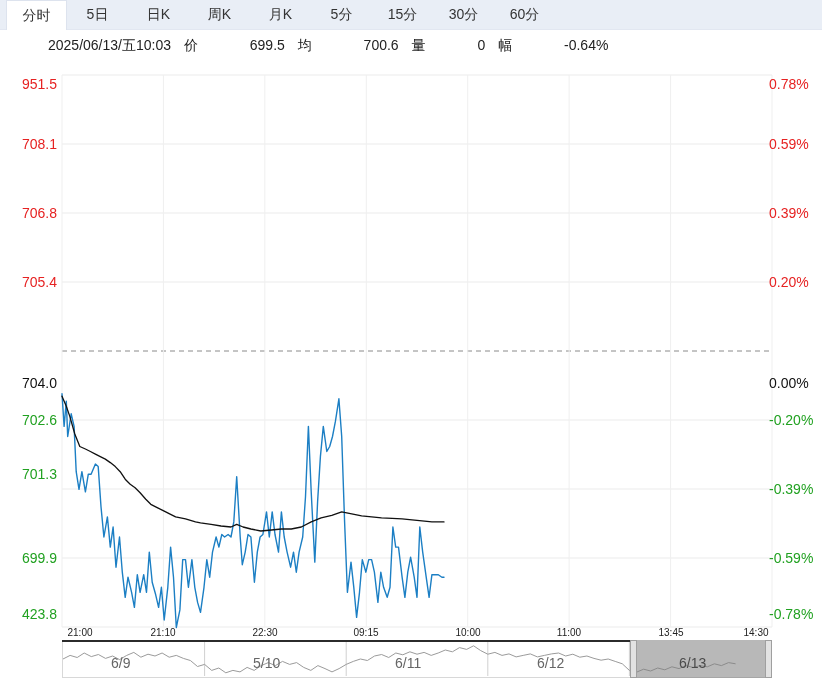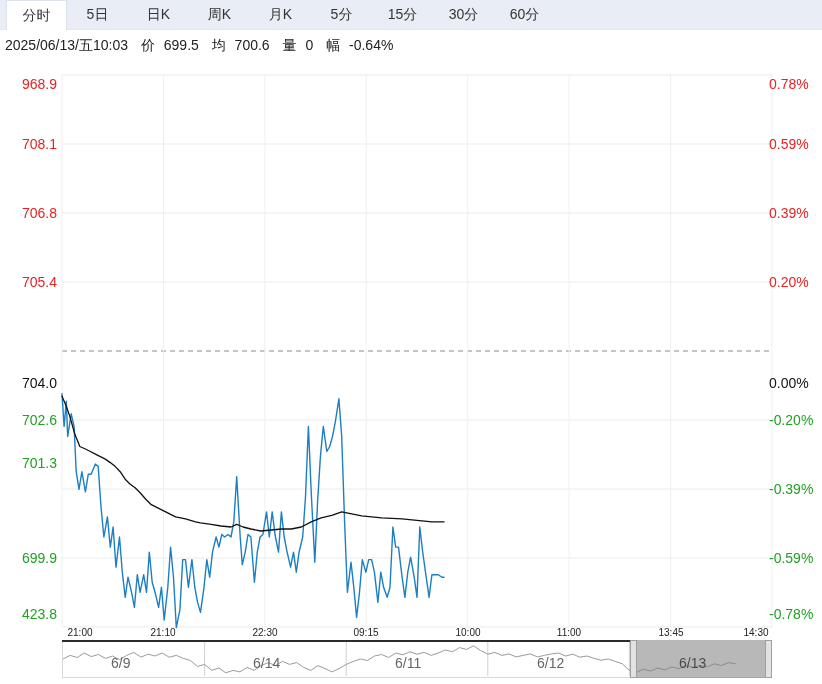--- a/index.html
+++ b/index.html
@@ -5,21 +5,21 @@
   html,body{margin:0;padding:0;}
   body{width:822px;height:684px;position:relative;overflow:hidden;background:#fff;
        font-family:"Liberation Sans","DejaVu Sans",sans-serif;}
   
   .tabbar{position:absolute;left:0;top:0;width:822px;height:30px;background:#e9eef6;
           border-bottom:1px solid #e2e7f1;display:flex;padding-left:6px;box-sizing:border-box;}
   .tab{width:61px;height:30px;line-height:29px;text-align:center;font-size:14px;color:#333;cursor:pointer;}
   .tab.active{background:#fff;border:1px solid #dde3ee;border-bottom:none;box-sizing:border-box;}
   
   .infobar{position:absolute;left:5px;top:31px;height:28px;line-height:28px;font-size:14px;color:#222;white-space:nowrap;}
-  .infobar .grp{margin-right:9px;}
+  .infobar .grp{margin-right:9px;margin-left:43px;}
   .infobar .lbl{margin-right:5px;}
   
   .ylab{position:absolute;font-size:14px;line-height:16px;}
   .ylab.left{left:4px;width:53px;text-align:right;}
   .ylab.right{left:769px;width:60px;text-align:left;}
   .pos{color:#e62222;}
   .neg{color:#21a121;}
   .flat{color:#111;margin-top:32px;}
   .xlab{position:absolute;top:627px;width:46px;text-align:center;font-size:10px;color:#222;}
   
@@ -74,27 +74,27 @@
     <line x1="264.8571428571429" y1="75" x2="264.8571428571429" y2="627" stroke="#efefef" stroke-width="1"></line>
     <line x1="366.2857142857143" y1="75" x2="366.2857142857143" y2="627" stroke="#efefef" stroke-width="1"></line>
     <line x1="467.7142857142857" y1="75" x2="467.7142857142857" y2="627" stroke="#efefef" stroke-width="1"></line>
     <line x1="569.1428571428571" y1="75" x2="569.1428571428571" y2="627" stroke="#efefef" stroke-width="1"></line>
     <line x1="670.5714285714286" y1="75" x2="670.5714285714286" y2="627" stroke="#efefef" stroke-width="1"></line>
     <line x1="772" y1="75" x2="772" y2="627" stroke="#efefef" stroke-width="1"></line>
     <path d="M62.0 393.7 L64.1 426.4 L66.3 401.3 L67.7 436.5 L71.2 413.8 L74.1 426.4 L76.2 471.7 L79.0 489.3 L81.9 471.7 L85.4 491.8 L88.3 474.2 L91.1 474.2 L95.4 464.1 L98.2 466.6 L101.0 506.8 L103.9 537.0 L107.4 516.9 L110.3 547.1 L113.1 527.0 L116.0 567.2 L119.5 537.0 L122.3 572.2 L125.2 597.3 L128.0 577.2 L131.6 592.3 L134.4 607.4 L137.3 574.7 L140.1 592.3 L143.7 574.7 L146.5 592.3 L149.3 552.1 L152.2 582.3 L155.7 594.8 L158.6 607.4 L161.4 587.3 L164.2 620.0 L167.8 587.3 L170.6 547.1 L173.5 577.2 L176.3 627.5 L179.9 609.9 L182.7 559.6 L185.5 559.6 L188.4 587.3 L191.9 559.6 L194.8 587.3 L197.6 602.4 L200.5 612.4 L204.0 587.3 L206.8 559.6 L209.7 577.2 L212.5 552.1 L216.1 537.0 L218.9 547.1 L221.8 534.5 L224.6 537.0 L228.1 534.5 L231.0 537.0 L233.8 521.9 L236.7 476.7 L240.2 537.0 L242.3 564.7 L245.2 552.1 L248.0 534.5 L250.9 537.0 L254.4 582.3 L257.3 552.1 L260.1 537.0 L262.9 534.5 L266.5 511.9 L269.3 537.0 L272.2 511.9 L275.0 534.5 L278.5 552.1 L281.4 511.9 L284.2 537.0 L287.1 552.1 L290.6 567.2 L293.5 552.1 L296.3 572.2 L299.1 552.1 L302.7 537.0 L305.5 496.8 L308.4 426.4 L311.2 491.8 L314.8 562.1 L317.6 501.8 L320.4 456.6 L323.3 426.4 L326.8 451.5 L329.7 446.5 L332.5 436.5 L335.4 421.4 L338.9 398.8 L341.7 436.5 L344.6 521.9 L347.4 592.3 L351.0 562.1 L353.8 587.3 L356.6 617.4 L359.5 592.3 L362.3 559.6 L365.9 572.2 L368.7 559.6 L371.6 559.6 L374.4 572.2 L377.9 602.4 L380.8 572.2 L383.6 587.3 L387.2 597.3 L390.0 587.3 L392.9 527.0 L395.7 547.1 L398.5 547.1 L402.1 577.2 L404.9 597.3 L407.8 572.2 L410.6 557.1 L414.2 577.2 L417.0 597.3 L419.8 527.0 L422.7 552.1 L426.2 577.2 L429.1 597.3 L431.9 574.7 L438.3 574.7 L441.9 577.2 L444.0 577.2" fill="none" stroke="#1c7fc4" stroke-width="1.4" stroke-linejoin="round" stroke-linecap="round"></path>
     <path d="M62.0 396.2 L66.3 406.3 L69.8 416.4 L74.8 434.0 L79.8 446.5 L85.4 449.0 L90.4 451.5 L95.4 454.1 L100.3 456.6 L105.3 459.1 L110.3 462.6 L115.3 466.6 L120.2 471.7 L125.2 479.2 L130.2 484.2 L135.1 487.7 L140.1 492.8 L145.8 499.3 L150.8 504.3 L155.7 506.8 L160.7 509.4 L165.7 511.9 L170.6 514.4 L175.6 516.9 L180.6 517.9 L185.5 518.9 L190.5 520.4 L195.5 521.9 L200.5 522.9 L211.1 524.4 L221.0 526.0 L231.0 527.0 L236.7 524.4 L243.1 527.0 L250.9 529.0 L260.8 531.0 L271.4 530.0 L281.4 529.0 L291.3 529.0 L301.3 527.0 L311.2 521.9 L321.1 517.9 L331.8 515.4 L341.7 511.9 L351.7 513.9 L361.6 515.9 L371.6 516.9 L381.5 517.9 L392.2 518.4 L402.1 518.9 L412.0 519.9 L422.0 520.9 L431.9 521.9 L444.0 521.9" fill="none" stroke="#111111" stroke-width="1.3" stroke-linejoin="round" stroke-linecap="round"></path>
   </svg>
 
-<div class="ylab left pos" style="top:76px">968.9</div>
+<div class="ylab left pos" style="top:76px">951.5</div>
 <div class="ylab left pos" style="top:136px">708.1</div>
 <div class="ylab left pos" style="top:205px">706.8</div>
 <div class="ylab left pos" style="top:274px">705.4</div>
 <div class="ylab left flat" style="top:343px">704.0</div>
 <div class="ylab left neg" style="top:412px">702.6</div>
-<div class="ylab left neg" style="top:455px">701.3</div>
+<div class="ylab left neg" style="top:466px">701.3</div>
 <div class="ylab left neg" style="top:550px">699.9</div>
 <div class="ylab left neg" style="top:606px">423.8</div>
 
 <div class="ylab right pos" style="top:76px">0.78%</div>
 <div class="ylab right pos" style="top:136px">0.59%</div>
 <div class="ylab right pos" style="top:205px">0.39%</div>
 <div class="ylab right pos" style="top:274px">0.20%</div>
 <div class="ylab right flat" style="top:343px">0.00%</div>
 <div class="ylab right neg" style="top:412px">-0.20%</div>
 <div class="ylab right neg" style="top:481px">-0.39%</div>
@@ -114,21 +114,21 @@
 <div class="navbox">
   <svg id="nav-svg" width="708" height="34" viewBox="0 0 708 34">
       <line x1="141.6" y1="0" x2="141.6" y2="34" stroke="#d0d0d0" stroke-width="1"></line>
       <line x1="283.2" y1="0" x2="283.2" y2="34" stroke="#d0d0d0" stroke-width="1"></line>
       <line x1="424.8" y1="0" x2="424.8" y2="34" stroke="#d0d0d0" stroke-width="1"></line>
       <line x1="566.4" y1="0" x2="566.4" y2="34" stroke="#d0d0d0" stroke-width="1"></line>
       <path d="M0.0 17.0 L7.1 13.4 L14.2 15.5 L21.2 11.0 L28.3 14.6 L35.4 12.5 L42.5 16.4 L49.6 14.0 L56.6 17.6 L63.7 13.4 L70.8 10.4 L77.9 15.2 L85.0 12.2 L92.0 14.0 L99.1 11.0 L106.2 15.2 L113.3 13.4 L120.4 16.4 L127.4 18.5 L134.5 24.5 L141.6 22.4 L148.7 28.4 L155.8 26.0 L162.8 30.8 L169.9 28.4 L177.0 29.9 L184.1 25.4 L191.2 28.4 L198.2 23.6 L205.3 20.6 L212.4 23.6 L219.5 19.4 L226.6 22.4 L233.6 20.6 L240.7 25.4 L247.8 28.4 L254.9 23.6 L262.0 26.6 L269.0 29.9 L276.1 26.6 L283.2 22.4 L290.3 19.4 L297.4 17.0 L304.4 18.5 L311.5 14.0 L318.6 12.5 L325.7 15.5 L332.8 11.0 L339.8 12.8 L346.9 9.8 L354.0 12.2 L361.1 10.4 L368.2 13.4 L375.2 11.0 L382.3 8.0 L389.4 9.8 L396.5 5.6 L403.6 7.4 L410.6 3.8 L417.7 8.6 L424.8 12.2 L431.9 10.4 L439.0 13.4 L446.0 11.9 L453.1 14.9 L460.2 13.4 L467.3 11.9 L474.4 14.9 L481.4 13.4 L488.5 11.9 L495.6 11.0 L502.7 14.0 L509.8 12.2 L516.8 15.2 L523.9 14.0 L531.0 16.4 L538.1 18.2 L545.2 17.0 L552.2 19.4 L559.3 21.8 L566.4 28.4 L573.5 30.2 L580.6 27.2 L587.6 29.0 L594.7 26.0 L601.8 27.8 L608.9 24.8 L616.0 26.6 L623.0 23.6 L630.1 25.4 L637.2 23.6 L644.3 24.8 L651.4 21.8 L658.4 23.6 L665.5 20.6 L672.6 21.8" fill="none" stroke="#9b9b9b" stroke-width="1"></path>
     </svg>
 </div>
 <div class="navdate" style="left:111px">6/9</div>
-<div class="navdate" style="left:253px">6/14</div>
+<div class="navdate" style="left:253px">5/10</div>
 <div class="navdate" style="left:395px">6/11</div>
 <div class="navdate" style="left:537px">6/12</div>
 <div class="navdate" style="left:679px;color:#4a4a4a">6/13</div>
 <div class="navsel">
   <div class="handle"></div>
   <div class="selbody"></div>
   <div class="handle"></div>
 </div>
 
 </body></html>

